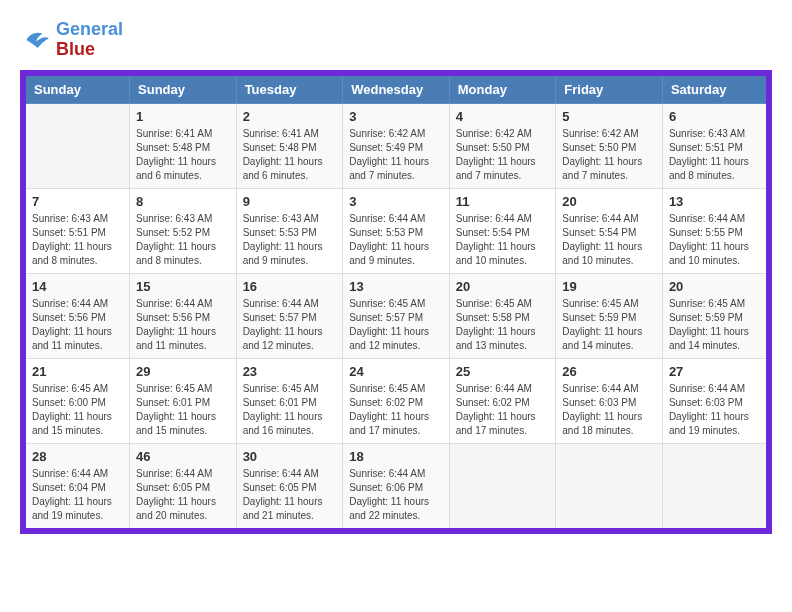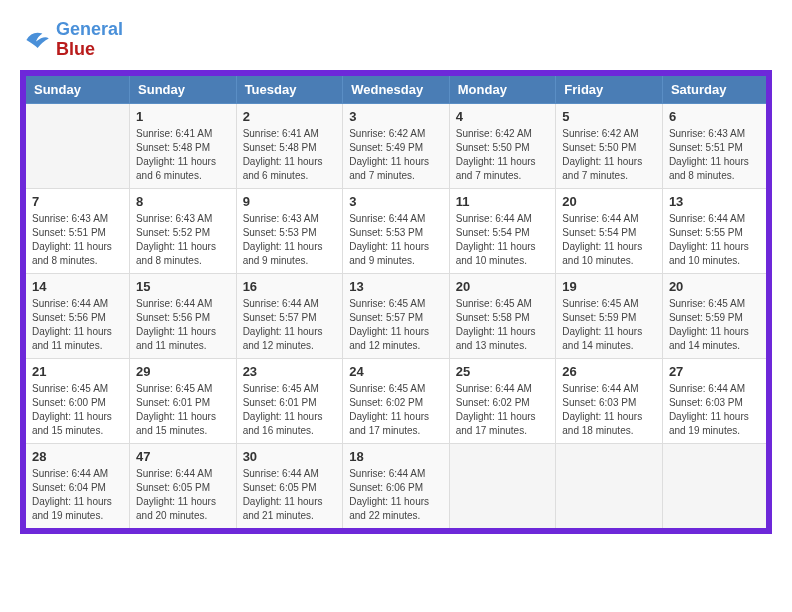--- a/index.html
+++ b/index.html
@@ -234,21 +234,21 @@
           <span class="day-num">27</span>
           <div class="day-info">Sunrise: 6:44 AM<br>Sunset: 6:03 PM<br>Daylight: 11 hours<br>and 19 minutes.</div>
         </td>
       </tr>
       <tr>
         <td>
           <span class="day-num">28</span>
           <div class="day-info">Sunrise: 6:44 AM<br>Sunset: 6:04 PM<br>Daylight: 11 hours<br>and 19 minutes.</div>
         </td>
         <td>
-          <span class="day-num">47</span>
+          <span class="day-num">46</span>
           <div class="day-info">Sunrise: 6:44 AM<br>Sunset: 6:05 PM<br>Daylight: 11 hours<br>and 20 minutes.</div>
         </td>
         <td>
           <span class="day-num">30</span>
           <div class="day-info">Sunrise: 6:44 AM<br>Sunset: 6:05 PM<br>Daylight: 11 hours<br>and 21 minutes.</div>
         </td>
         <td>
           <span class="day-num">18</span>
           <div class="day-info">Sunrise: 6:44 AM<br>Sunset: 6:06 PM<br>Daylight: 11 hours<br>and 22 minutes.</div>
         </td>

